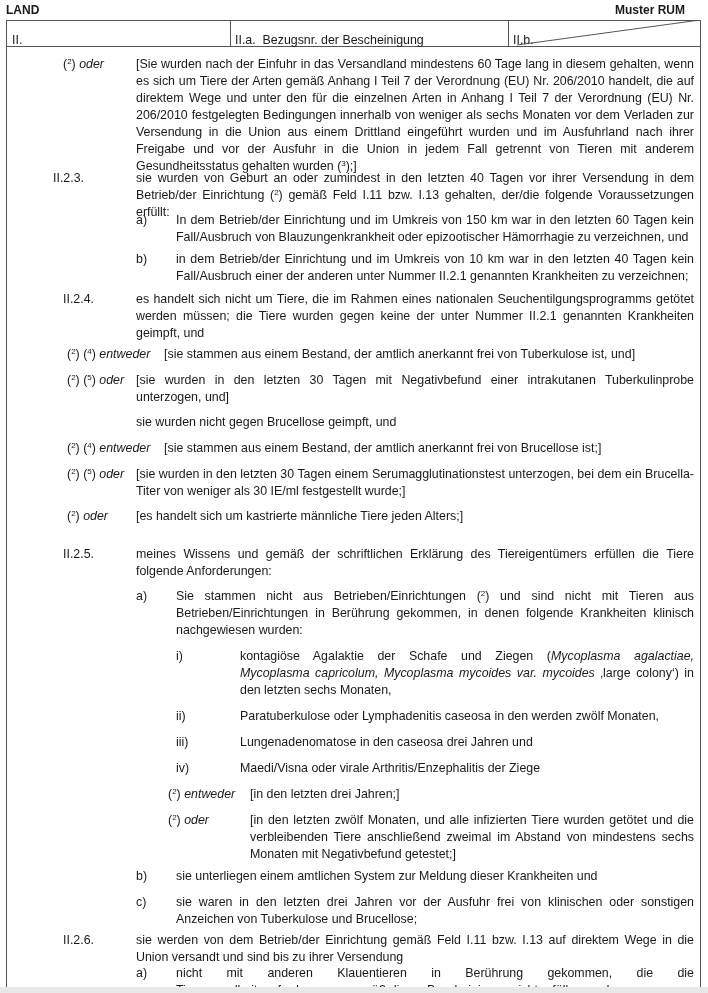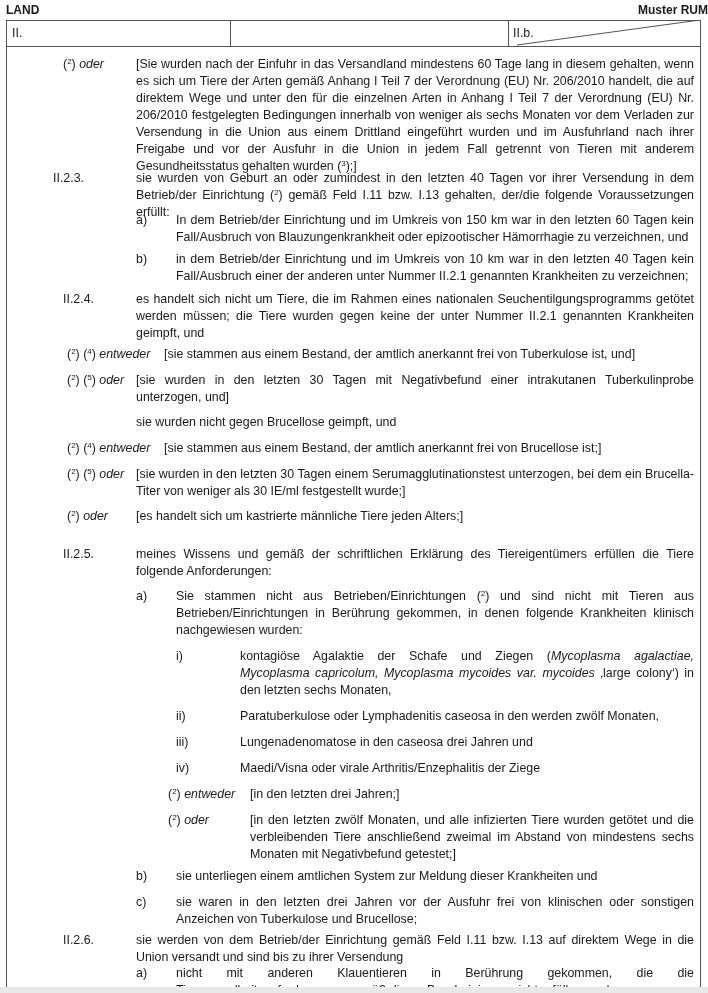--- a/index.html
+++ b/index.html
@@ -1,42 +1,43 @@
 <!DOCTYPE html>
 <html><head>
 <meta charset="utf-8">
 <style>
   html, body { margin:0; padding:0; background:#fff; }
   body { width:708px; height:993px; position:relative; overflow:hidden;
          font-family:"Liberation Sans", sans-serif; color:#1a1a1a; font-size:12.4px; }
   .top-label { position:absolute; top:3px; font-weight:bold; font-size:12px; }
   #land { left:6px; }
-  #muster { right:0;text-align:center; }
+  #muster { right:23px;text-align:center; }
   .frame { position:absolute; left:6px; top:20px; width:695px; height:973px;
            border-left:1px solid #555; border-right:1px solid #555; border-top:1px solid #555; box-sizing:border-box; }
   .hdr { position:absolute; left:6px; top:20px; width:695px; height:27px; border-bottom:1px solid #555; box-sizing:border-box; }
-  .hcell { position:absolute; top:0; height:26px; line-height:26px;text-align:right; }
+  .hcell { position:absolute; top:7px; height:26px; line-height:26px;text-align:right; }
   .vline { position:absolute; top:0; width:1px; height:26px; background:#555; }
   .abs { position:absolute; line-height:17px; }
   .txt { text-align:justify; }
   i, .it { font-style:italic; }
   sup { font-size:8px; vertical-align:4px; line-height:0; }
   .bottom-bar { position:absolute; left:0; top:987px; width:708px; height:6px; background:#e8e8e8; }
 </style>
 </head>
 <body>
 
 <div id="land" class="top-label">LAND</div>
 <div id="muster" class="top-label">Muster RUM</div>
 
 <div class="frame"></div>
 
 <div class="hdr">
   <span class="hcell" style="left:6px">II.</span>
   <span class="vline" style="left:224px"></span>
+  <span class="hcell" style="left:229px; white-space:pre">II.a.  Bezugsnr. der Bescheinigung</span>
   <span class="vline" style="left:502px"></span>
   <span class="hcell" style="left:507px">II.b.</span>
   <svg style="position:absolute;left:503px;top:0;width:192px;height:26px">
     <line x1="8" y1="25" x2="191" y2="0" stroke="#555" stroke-width="1"></line>
   </svg>
 </div>
 
 <div class="abs" style="left:63px;top:56px">(<sup>2</sup>) <i>oder</i></div>
 <div class="abs txt" style="left:136px;top:56px;width:558px"><span>[Sie wurden nach der Einfuhr in das Versandland mindestens 60 Tage lang in diesem gehalten, wenn es sich um Tiere der Arten gemäß Anhang I Teil 7 der Verordnung (EU) Nr. 206/2010 handelt, die auf direktem Wege und unter den für die einzelnen Arten in Anhang I Teil 7 der Verordnung (EU) Nr. 206/2010 festgelegten Bedingungen innerhalb von weniger als sechs Monaten vor dem Verladen zur Versendung in die Union aus einem Drittland eingeführt wurden und im Ausfuhrland nach ihrer Freigabe und vor der Ausfuhr in die Union in jedem Fall getrennt von Tieren mit anderem Gesundheitsstatus gehalten wurden (</span><sup>3</sup><span>);]</span></div>
 

